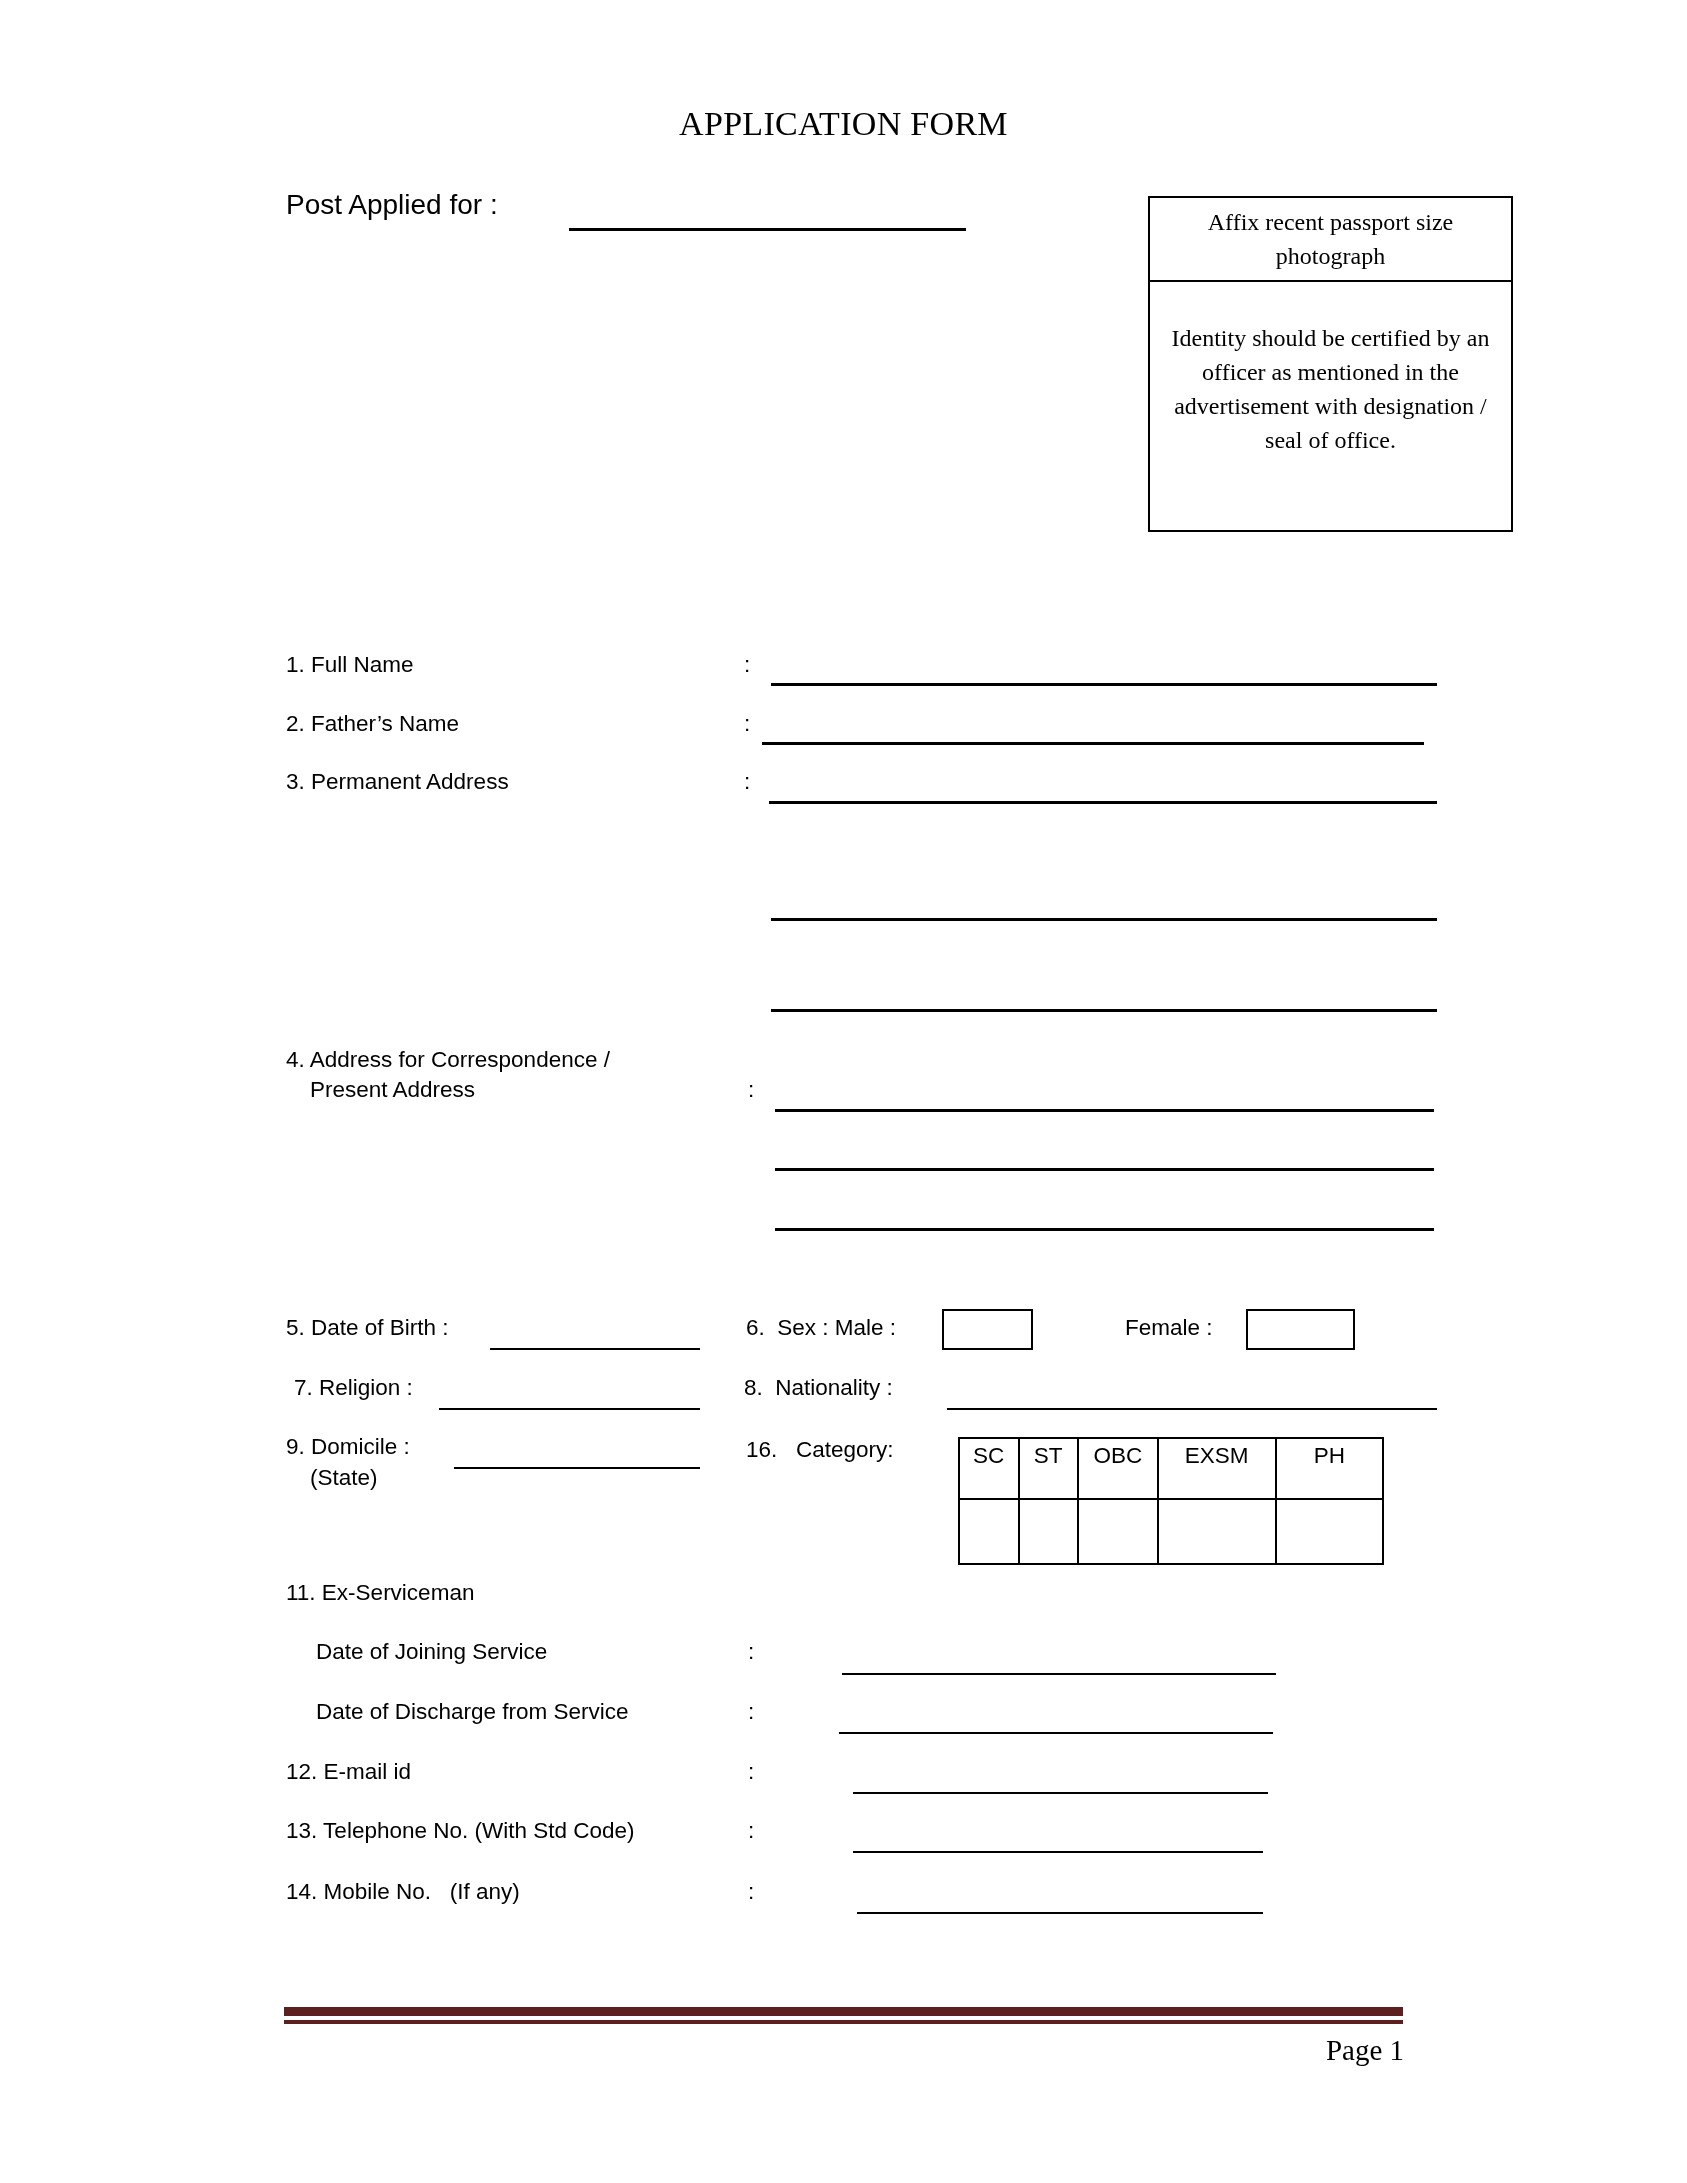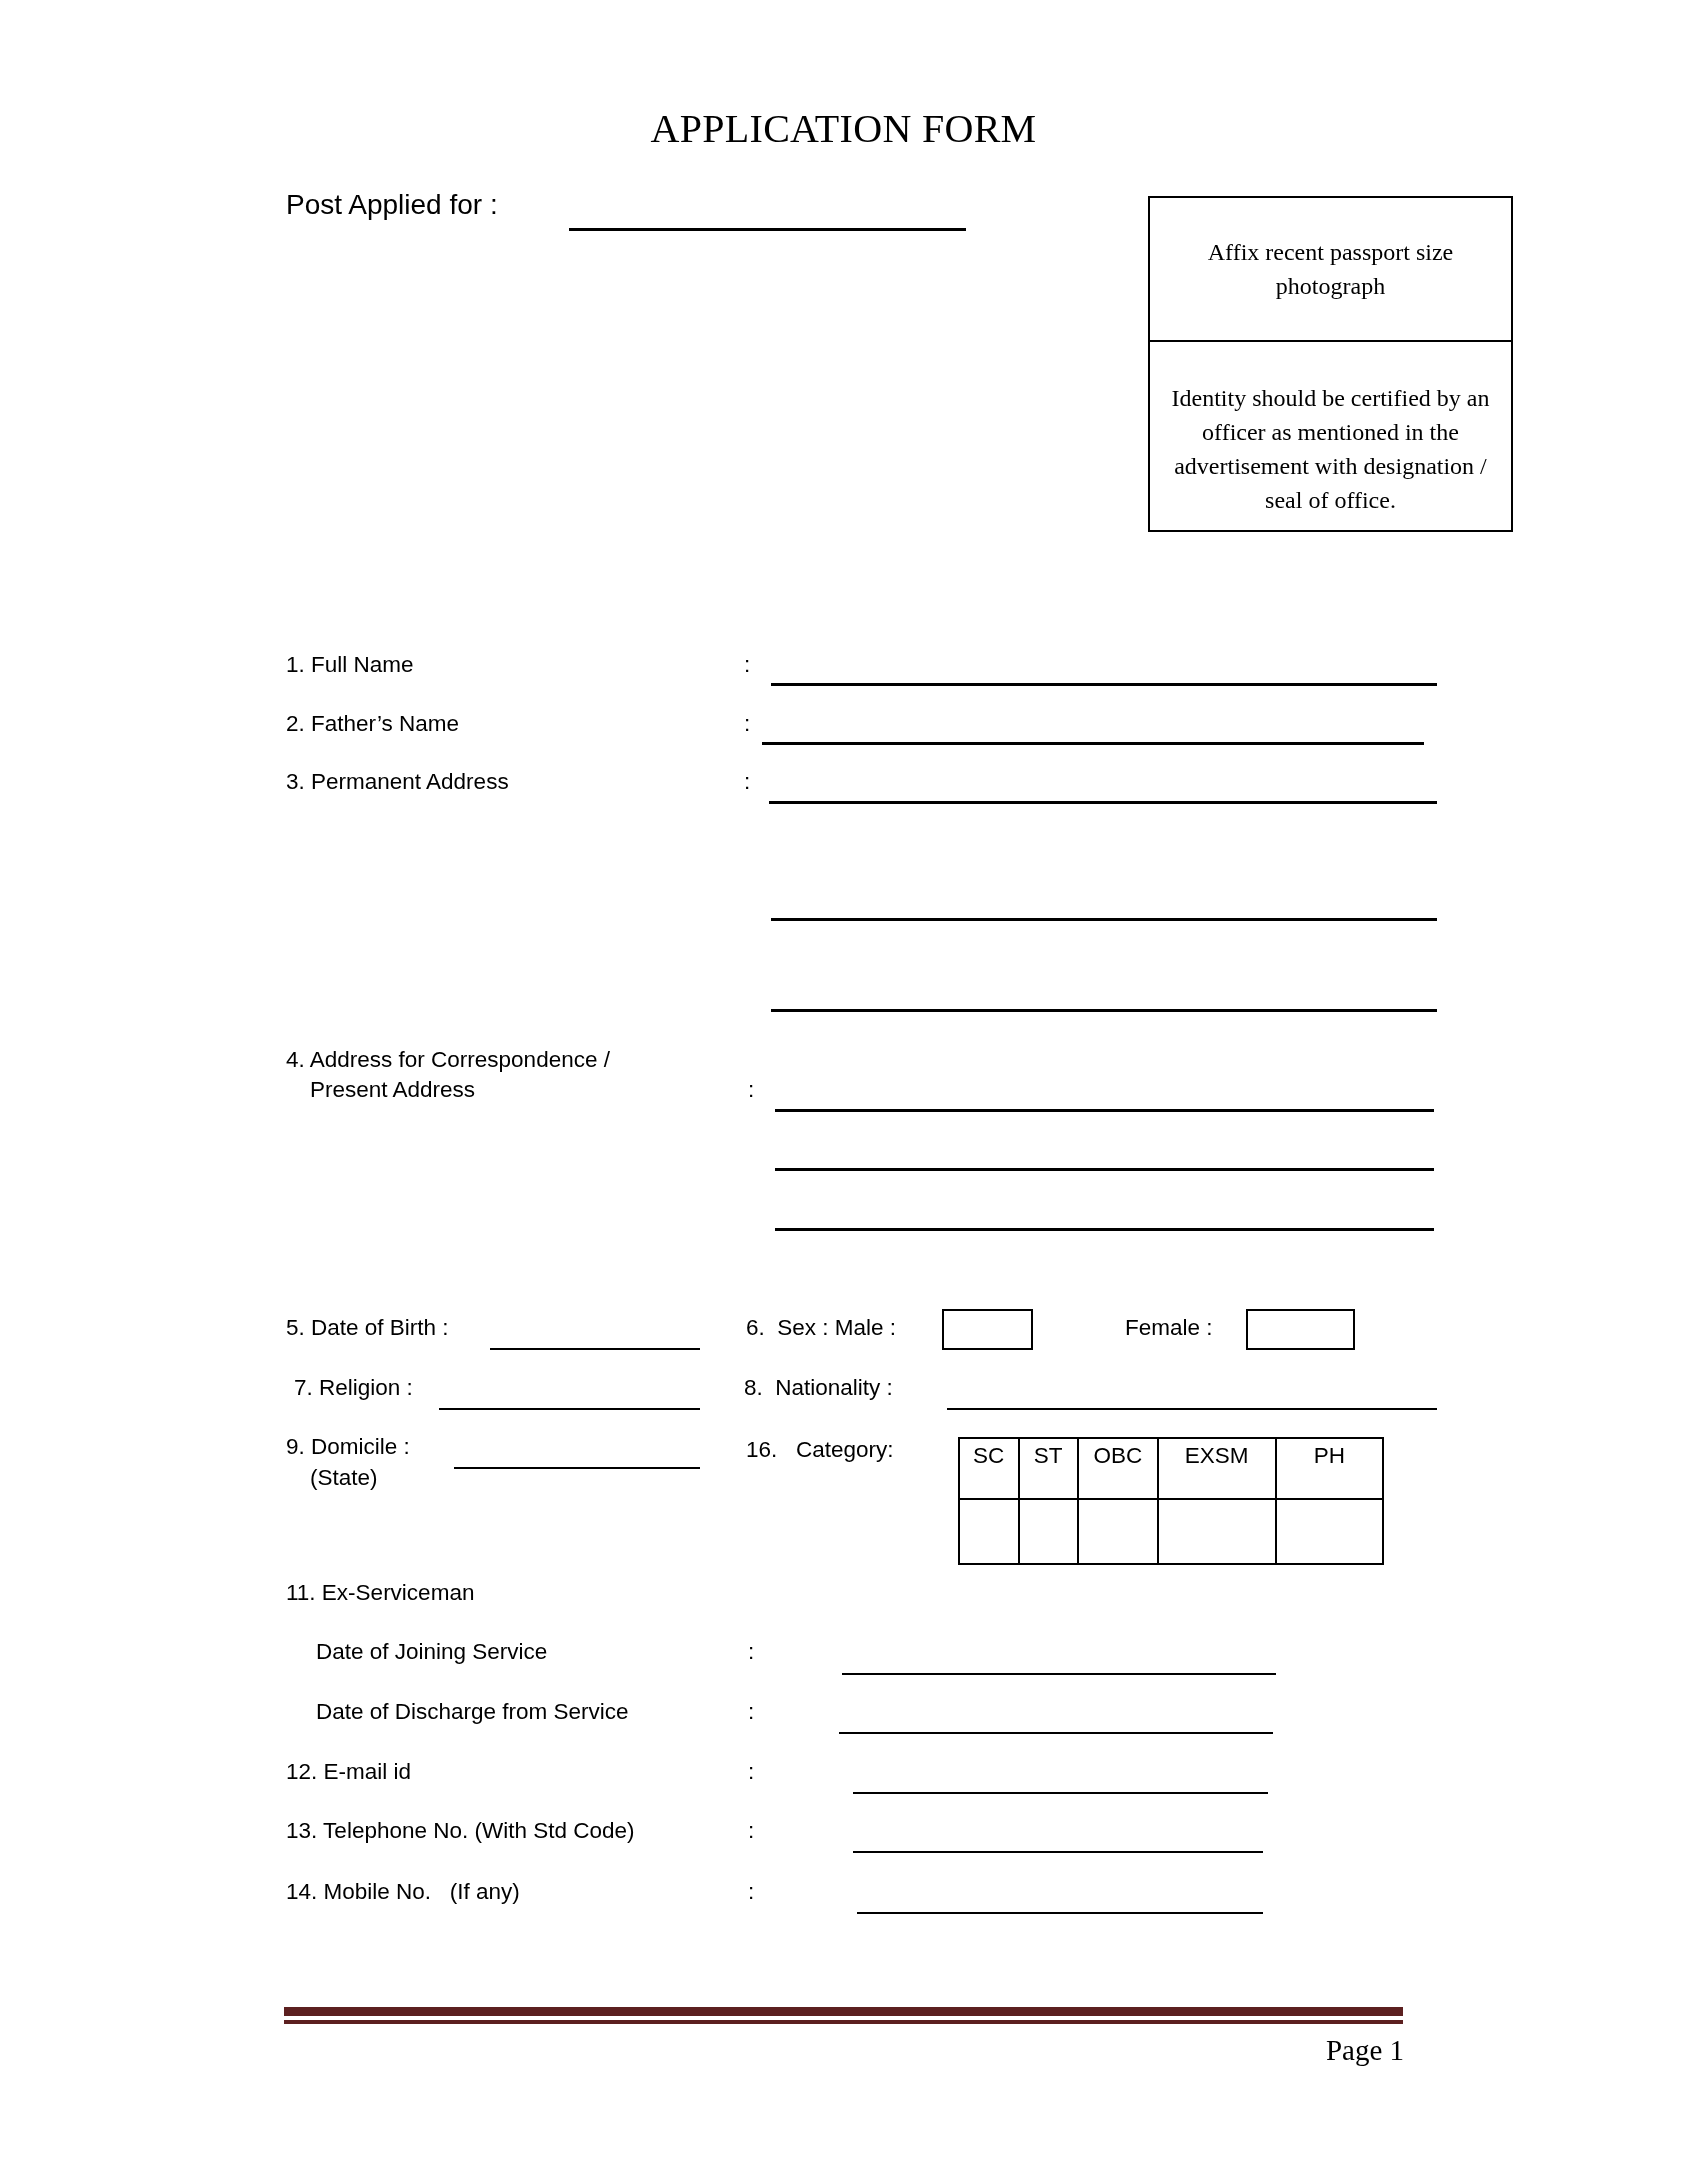--- a/index.html
+++ b/index.html
@@ -21,21 +21,21 @@
   
   .abs { position: absolute; }
 
   
   .doc-title {
     left: 0;
     top: 105px;
     width: 1687px;
     text-align: center;
     font-family: "Liberation Serif", serif;
-    font-size: 40px;
+    font-size: 34px;
     letter-spacing: 0.3px;
     color: #000;
   }
 
   
   .post-label {
     left: 286px;
     top: 189px;
     font-family: "Liberation Sans", sans-serif;
     font-size: 28px;
@@ -53,21 +53,21 @@
   .photo-box {
     left: 1148px;
     top: 196px;
     width: 365px;
     height: 336px;
     border: 2.6px solid #000;
     box-sizing: border-box;
     font-family: "Liberation Serif", serif;
   }
   .photo-cell-top {
-    height: 144px;
+    height: 84px;
     box-sizing: border-box;
     border-bottom: 2.6px solid #000;
     display: flex;
     align-items: center;
     justify-content: center;
     padding: 0 12px;
   }
   .photo-cell-bottom {
     height: 213px;
     box-sizing: border-box;

